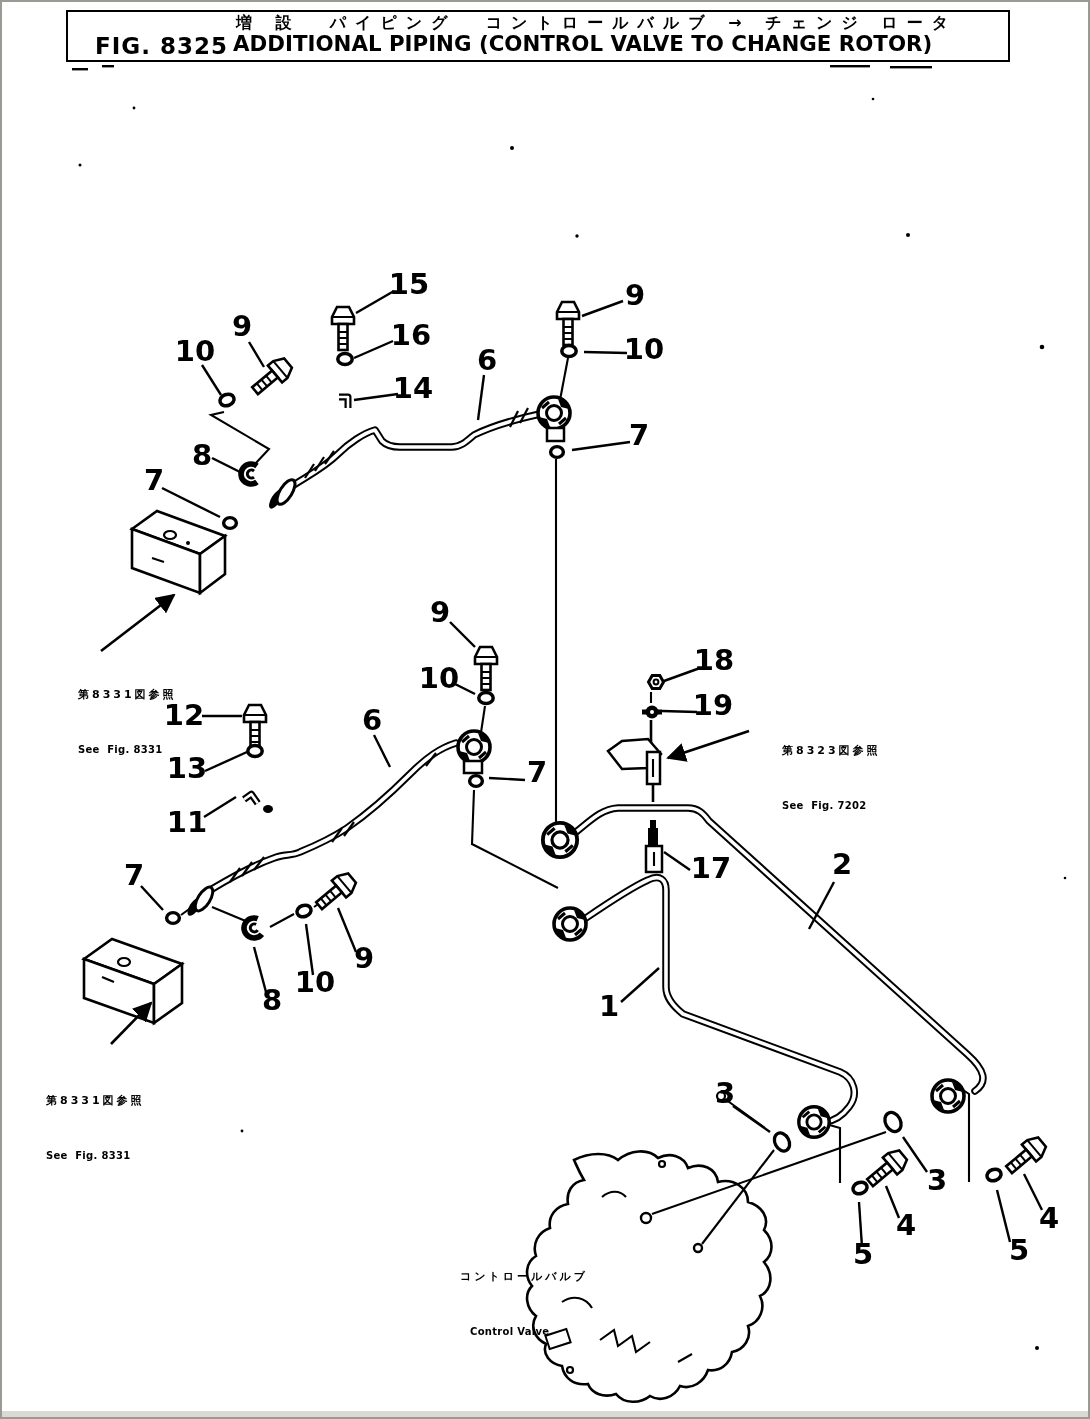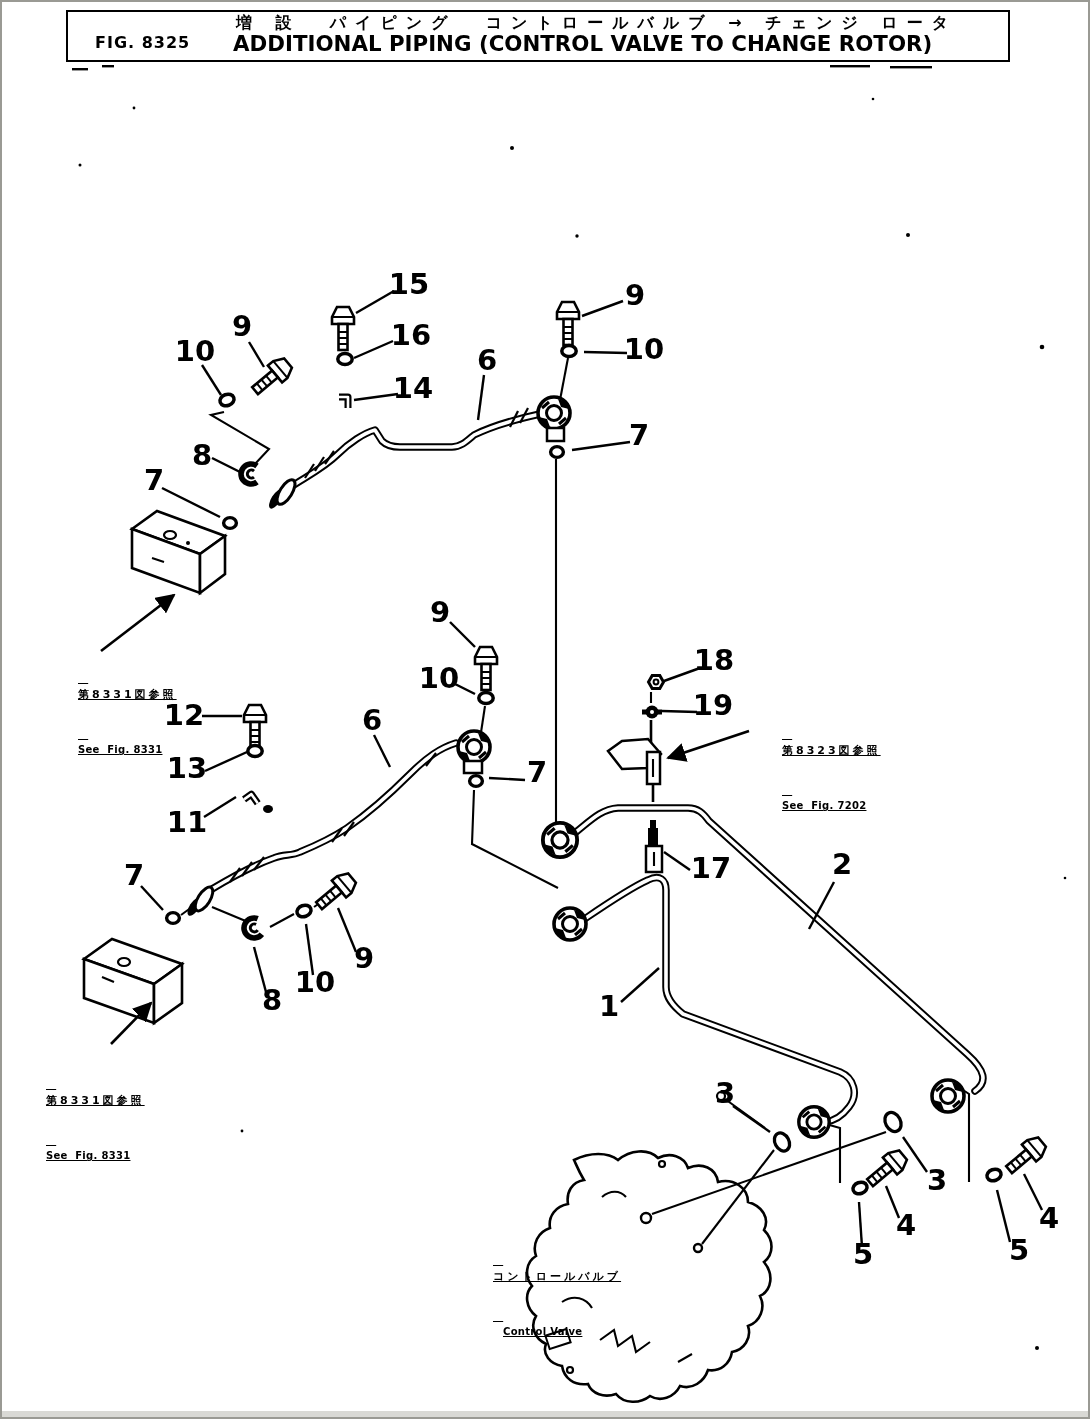--- a/index.html
+++ b/index.html
@@ -30,38 +30,38 @@
     text-anchor:middle; fill:#000;
   }
 
   
   .title-box {
     position:absolute; left:64px; top:8px; width:944px; height:52px;
     border:2.5px solid #000;
   }
   .fig-label {
     position:absolute; left:93px; top:31px;
-    font-size:16px; font-weight:bold; letter-spacing:1px; white-space:pre;
+    font-size:23px; font-weight:bold; letter-spacing:1px; white-space:pre;
   }
   .title-jp {
     position:absolute; left:234px; top:11px;
     font-size:16px; font-weight:bold; letter-spacing:9px; white-space:pre;
   }
   .title-en {
     position:absolute; left:231px; top:29px;
     font-size:22px; font-weight:bold; white-space:pre;
     transform:scaleX(0.97); transform-origin:left;
   }
-  .anno { position:absolute; white-space:pre; line-height:1.3;text-decoration:underline; }
+  .anno { position:absolute; white-space:pre; line-height:1.3; }
   .anno .jp { display:block; font-size:11px; font-weight:bold; letter-spacing:3px; }
   .anno .en { display:block; font-size:10px; font-weight:bold; letter-spacing:0.3px; }
   #anno-8331-top    { left:76px;  top:644px; }
   #anno-8331-bottom { left:44px;  top:1050px; }
   #anno-8323        { left:756px; top:700px;margin-left:24px; }
-  #anno-valve       { left:491px; top:1226px; }
+  #anno-valve       { left:458px; top:1226px; }
   #anno-valve .en   { padding-left:10px; }
   .bottom-strip {
     position:absolute; left:0; bottom:0; width:100%; height:6px; background:#d9d9d5;
   }
 </style>
 </head>
 <body>
 
 <svg id="diagram-svg" viewBox="0 0 1090 1419" xmlns="http://www.w3.org/2000/svg">
   <defs>

